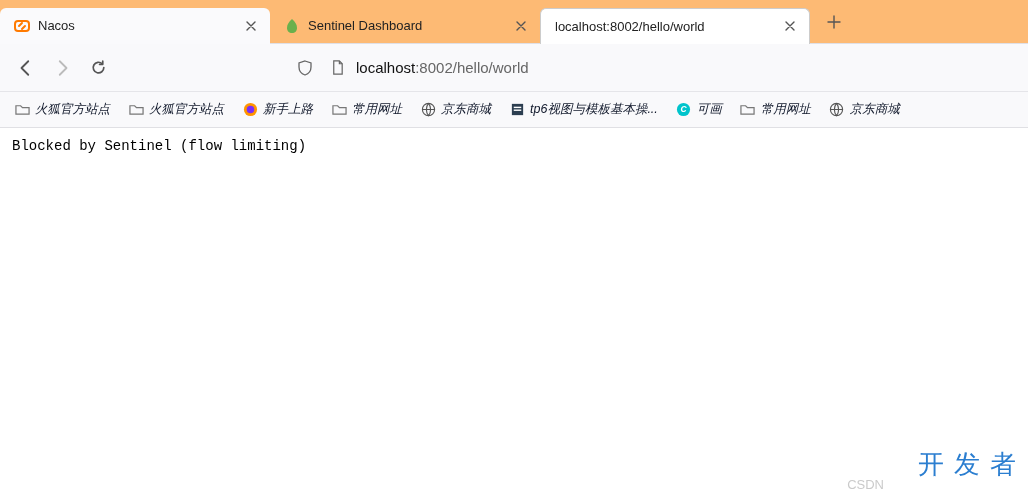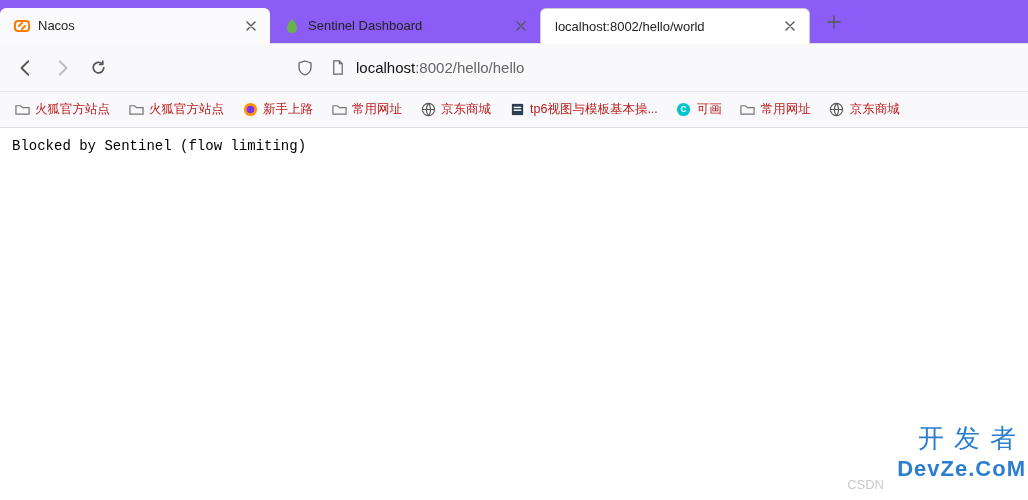--- a/index.html
+++ b/index.html
@@ -1,34 +1,34 @@
 <!DOCTYPE html>
 <html><head>
   <meta charset="utf-8">
   <style>
     * { box-sizing: border-box; margin: 0; padding: 0; }
     body { font-family: -apple-system, "Segoe UI", Arial, sans-serif; font-size: 13px; color: #333; background: #fff; width: 1028px; height: 500px; overflow: hidden; }
-    .tabbar { display: flex; align-items: center; background: #8b5cf6; height: 44px; border-bottom: 1px solid #e0e0e6; }
+    .tabbar { display: flex; align-items: center; background: #fdba74; height: 44px; border-bottom: 1px solid #e0e0e6; }
     .tab { display: flex; align-items: center; height: 36px; margin-top: 8px; padding: 0 10px 0 14px; min-width: 270px; border-radius: 6px 6px 0 0; position: relative; }
     .tab.active { background: #fafafc; }
     .tab.inactive { background: transparent; }
     .tab.omni { background: #fff; border: 1px solid #ccc; border-bottom: none; min-width: 270px; }
     .tab-icon { width: 16px; height: 16px; display: inline-flex; align-items: center; justify-content: center; margin-right: 8px; flex-shrink: 0; }
     .tab-label { flex: 1; white-space: nowrap; overflow: hidden; text-overflow: ellipsis; font-size: 13px; color: #222; }
     .tab-close { width: 18px; height: 18px; display: inline-flex; align-items: center; justify-content: center; color: #555; border-radius: 3px; }
     .newtab { width: 32px; height: 32px; display: inline-flex; align-items: center; justify-content: center; margin-left: 8px; color: #555; border-radius: 4px; }
     .toolbar { display: flex; align-items: center; height: 48px; background: #f9f9fb; padding: 0 8px; border-bottom: 1px solid #e5e5e9; }
     .nav-btn { width: 36px; height: 36px; display: inline-flex; align-items: center; justify-content: center; color: #555; border-radius: 6px; }
     .nav-btn.disabled { color: #bbb; }
     .urlbar { flex: 1; display: flex; align-items: center; height: 36px; margin-left: 170px; background: #f9f9fb; border-radius: 6px; padding: 0 6px; }
     .url-icon { width: 26px; height: 26px; display: inline-flex; align-items: center; justify-content: center; color: #666; margin-right: 6px; }
     .url-text { font-size: 15px; color: #666; }
     .url-path { color: #111; }
     .bookmarks { display: flex; align-items: center; height: 36px; background: #f9f9fb; padding: 0 8px; border-bottom: 1px solid #e0e0e4; gap: 6px; overflow: hidden; white-space: nowrap; }
-    .bm { display: inline-flex; align-items: center; height: 28px; padding: 0 6px; font-size: 12.5px; color: #b91c1c; border-radius: 4px; }
+    .bm { display: inline-flex; align-items: center; height: 28px; padding: 0 6px; font-size: 12.5px; color: #0f172a; border-radius: 4px; font-style: italic; }
     .bm-icon { width: 16px; height: 16px; display: inline-flex; align-items: center; justify-content: center; margin-right: 5px; flex-shrink: 0; }
     .content { padding: 10px 12px; }
     .content pre { font-family: "Consolas", "Courier New", monospace; font-size: 14px; white-space: pre-wrap; color: #000; }
     .watermark { position: absolute; right: 2px; bottom: 18px; text-align: right; pointer-events: none; }
     .wm-top { font-size: 26px; color: #2b7ed0; letter-spacing: 10px; font-weight: 500; }
     .wm-bot { font-size: 22px; color: #2b7ed0; font-weight: 700; letter-spacing: 1px; }
     .wm-csdn { position: absolute; right: 144px; bottom: 8px; font-size: 13px; color: rgba(150,150,150,0.5); }
     svg { display: block; }
   </style>
 </head>
@@ -100,21 +100,21 @@
           <path d="M8 1 L14 3 V7 C14 11 11 14 8 15 C5 14 2 11 2 7 V3 Z" fill="none" stroke="currentColor" stroke-width="1.3"></path>
         </svg>
     </span>
     <span class="url-icon">
       <svg viewBox="0 0 16 16" width="15" height="15">
           <path d="M4 1 H10 L13 4 V15 H4 Z" fill="none" stroke="currentColor" stroke-width="1.3"></path>
           <path d="M10 1 V4 H13" fill="none" stroke="currentColor" stroke-width="1.3"></path>
         </svg>
     </span>
     <span class="url-text">
-      <span class="url-path">localhost</span><span>:8002/hello/hello</span>
+      <span class="url-path">localhost</span><span>:8002/hello/world</span>
     </span>
   </div>
 </div>
 
 <div class="bookmarks">
   <span class="bm">
     <span class="bm-icon">
         <svg viewBox="0 0 16 16" width="15" height="15">
           <path d="M1 4 H6 L8 6 H15 V13 H1 Z" fill="none" stroke="#777" stroke-width="1.3"></path>
         </svg>
@@ -193,14 +193,13 @@
   </span>
 </div>
 
 <div class="content">
   <pre>Blocked by Sentinel (flow limiting)</pre>
 </div>
 
 <div class="wm-csdn">CSDN</div>
 <div class="watermark">
   <div class="wm-top">开发者</div>
-  <div class="wm-bot">DevZe.CoM</div>
 </div>
 
 </body></html>

